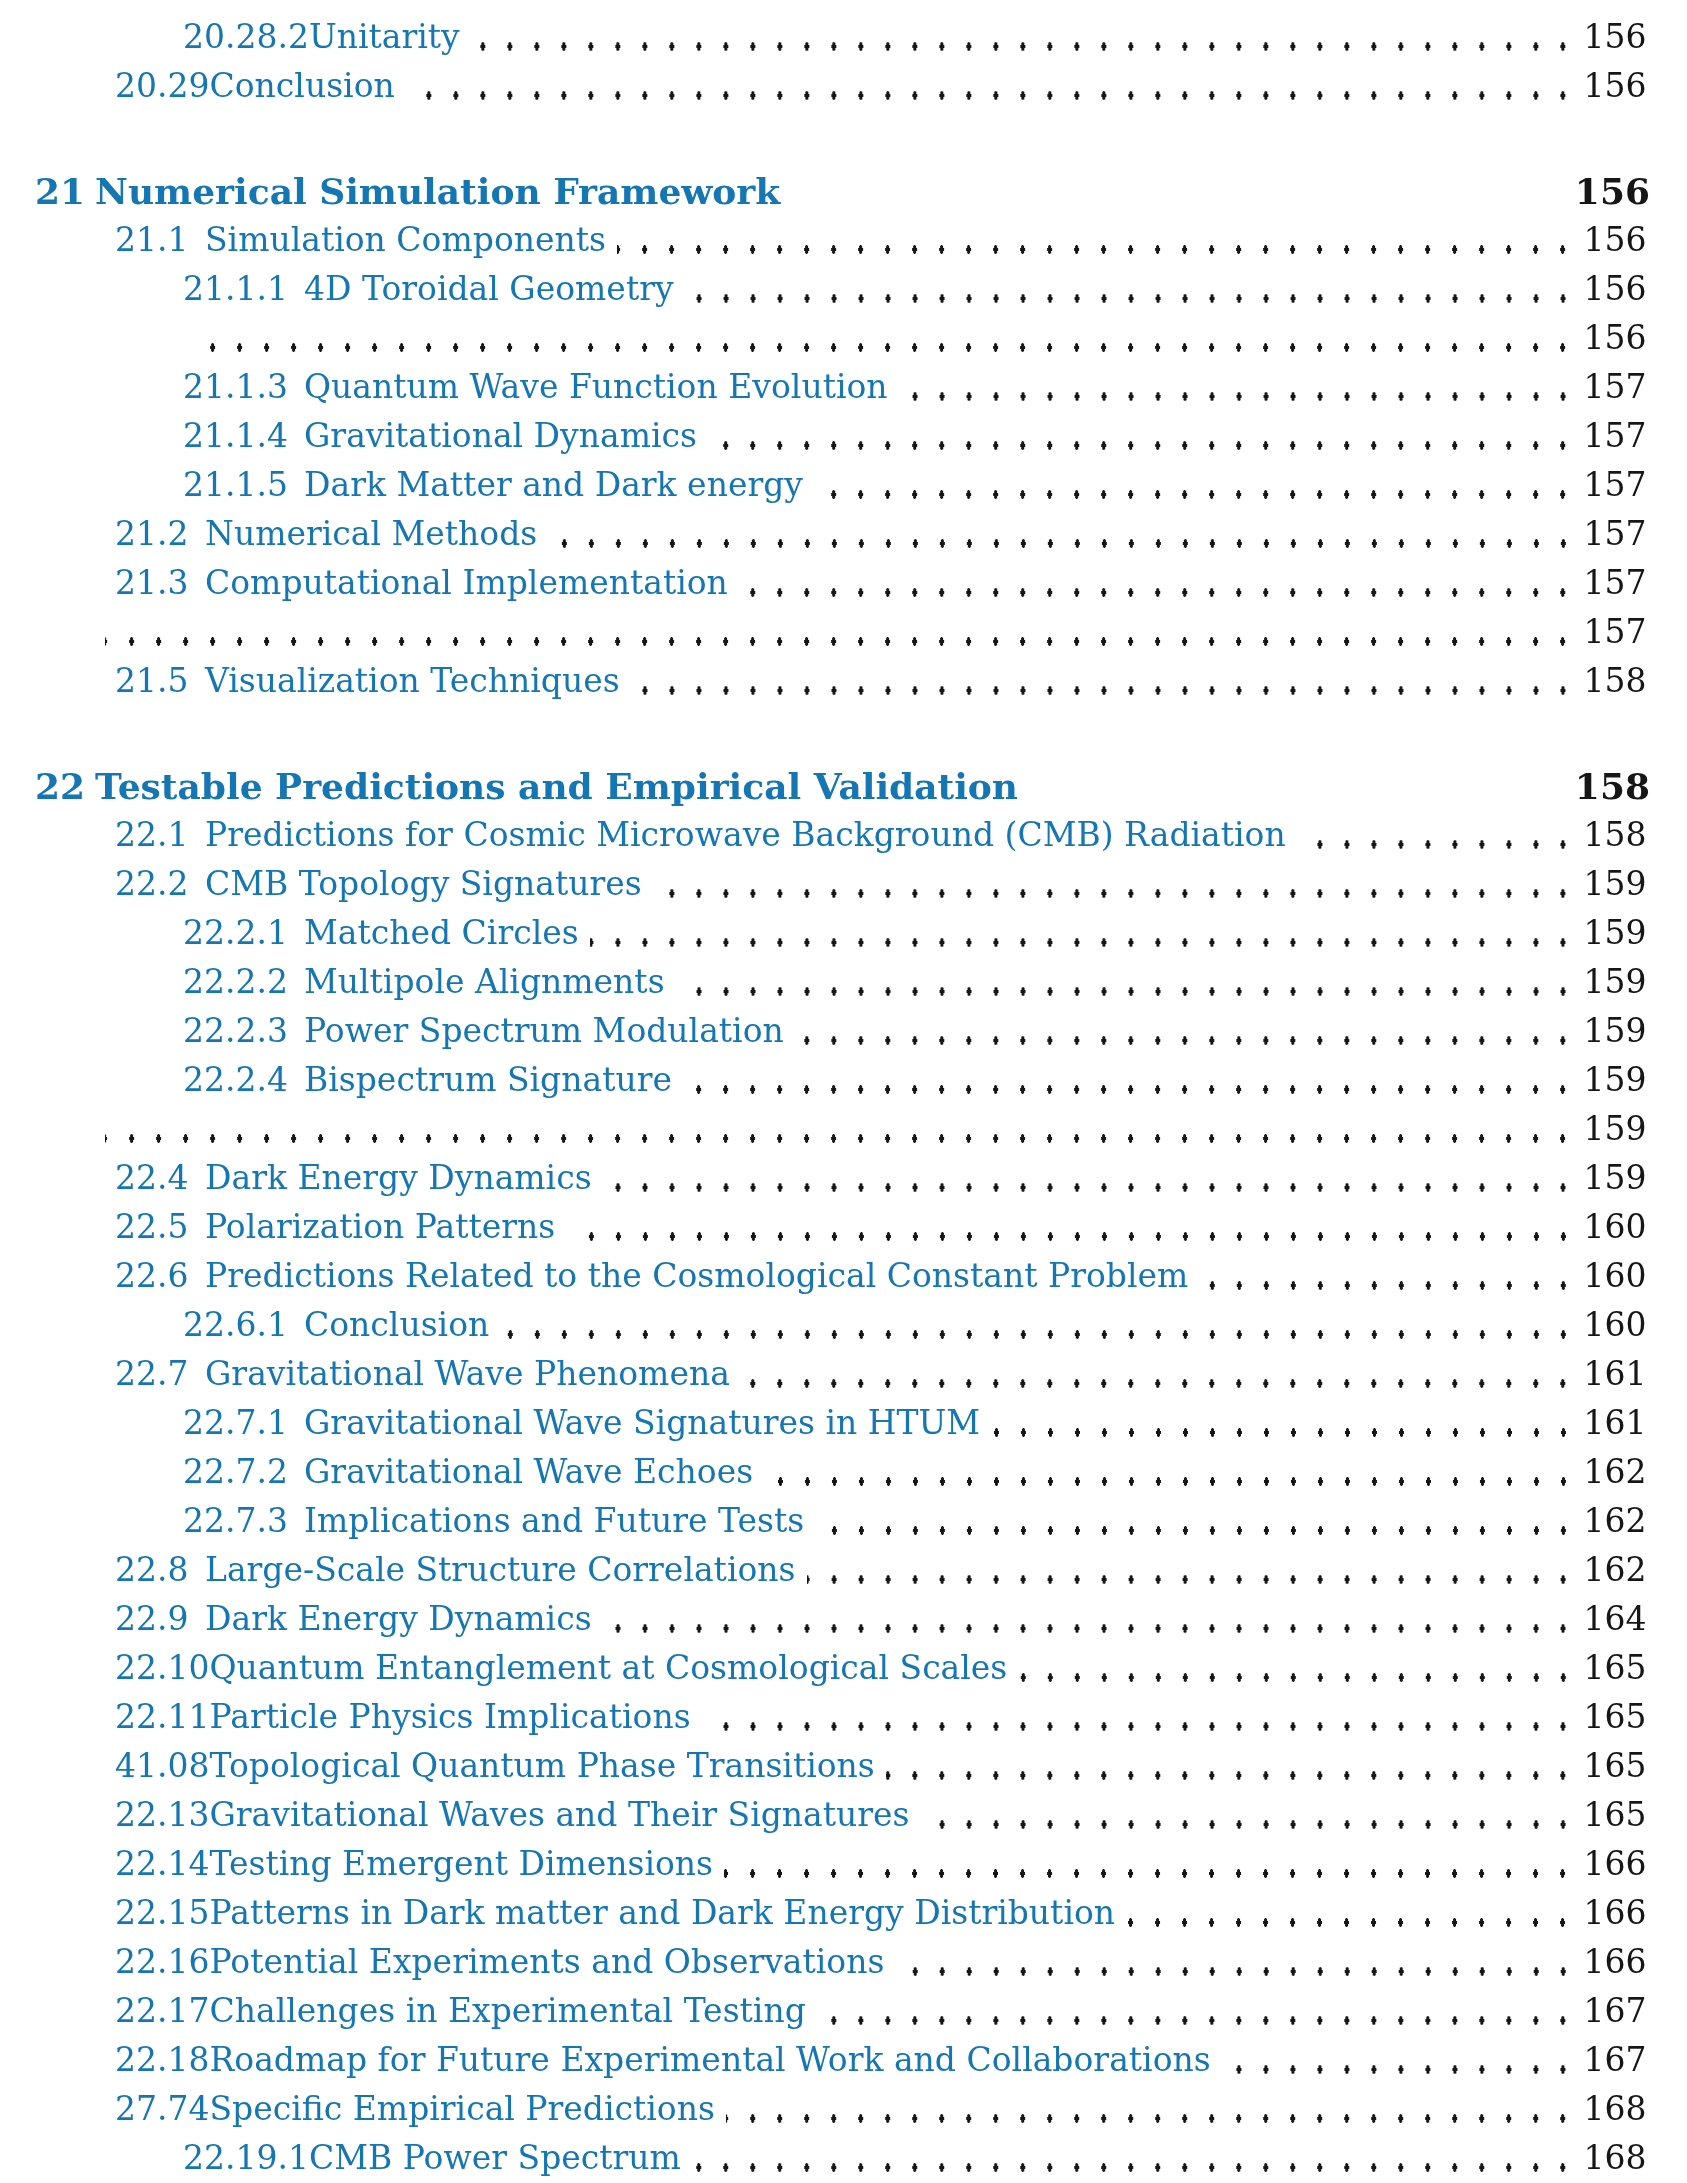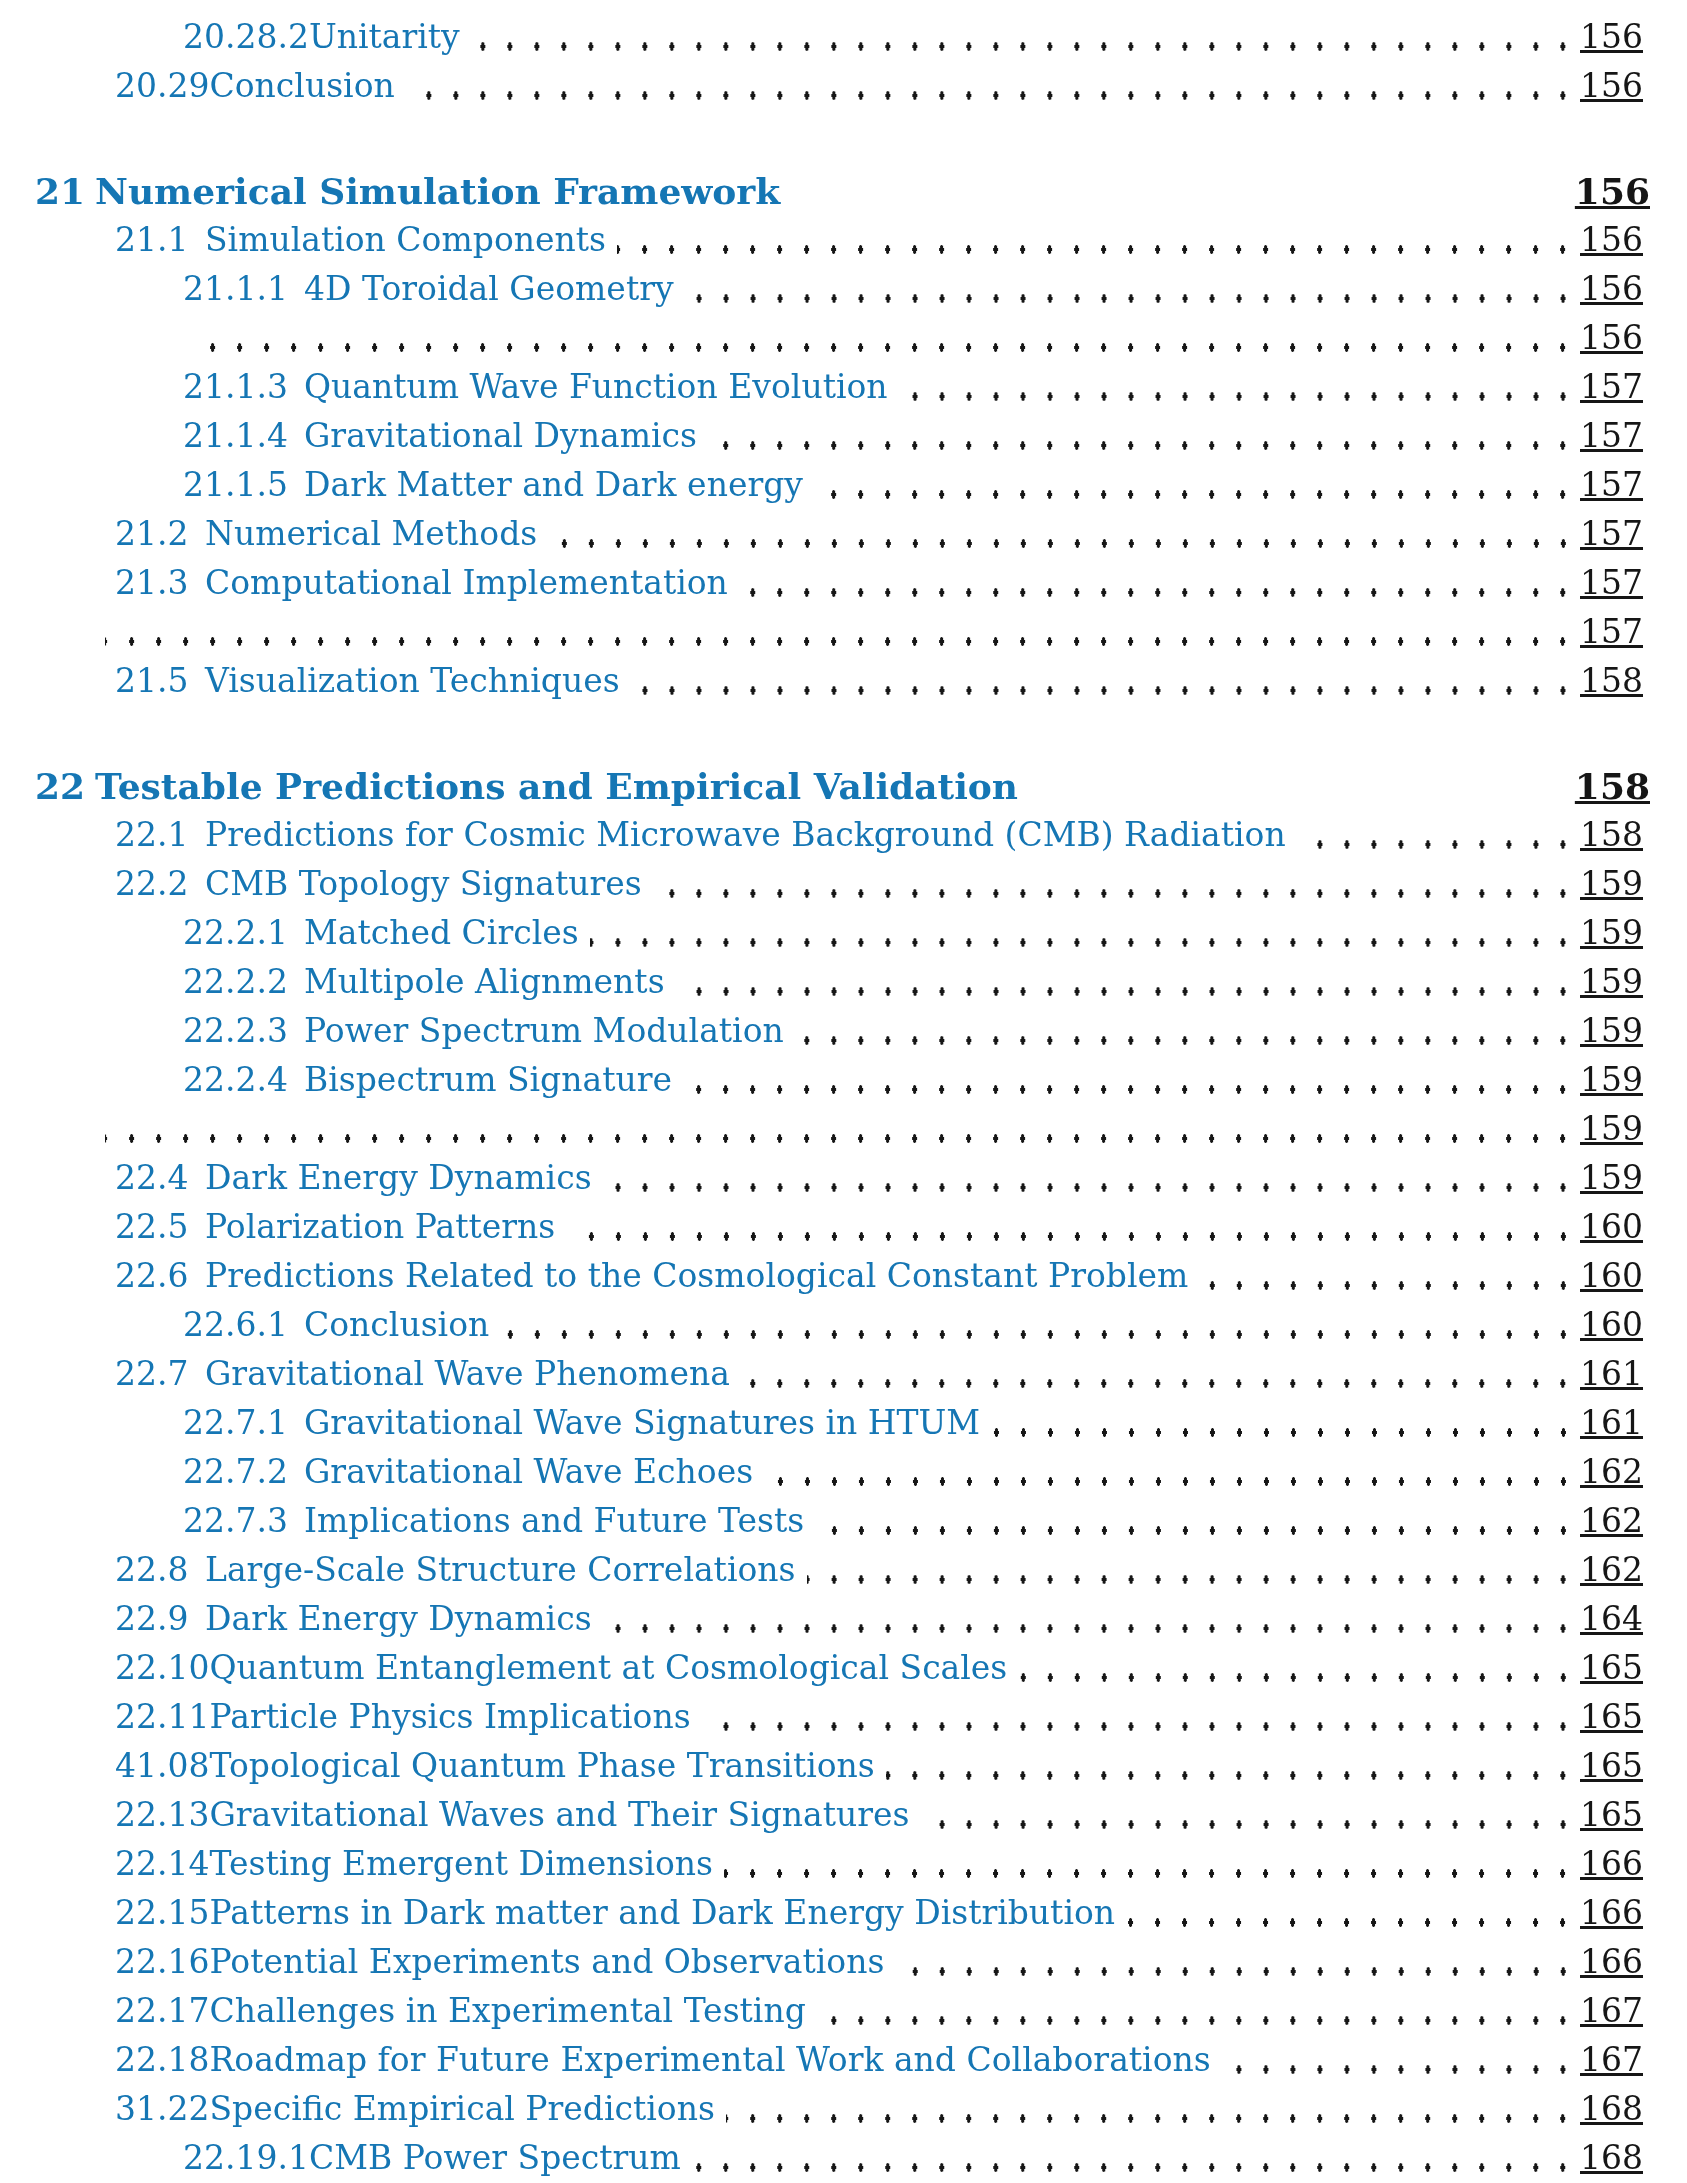--- a/index.html
+++ b/index.html
@@ -61,23 +61,22 @@
     background-image: radial-gradient(ellipse 2.2px 4.4px at 13.5px 50%, var(--ink) 97%, transparent 100%);
     background-size: 27px 8.7px;
     background-repeat: repeat-x;
     background-position: right 0 bottom 10.5px;
   }
   .chapter .leader { background: none; }
 
   .pagenum {
     color: var(--ink);
     min-width: 70px;
-    text-align: left;
+    text-align: center;
     white-space: nowrap;
-    text-decoration: underline;
   }
   .chapter .pagenum { font-weight: bold; }
 </style>
 </head>
 <body>
 
 <div class="toc" id="toc">
     <div class="row subsection">
       <a class="entry-link">
         <span class="num">20.28.2</span>
@@ -381,21 +380,21 @@
     <div class="row section">
       <a class="entry-link">
         <span class="num">22.18</span>
         <span class="title">Roadmap for Future Experimental Work and Collaborations</span>
       </a>
       <span class="leader"></span>
       <span class="pagenum">167</span>
     </div>
     <div class="row section">
       <a class="entry-link">
-        <span class="num">31.22</span>
+        <span class="num">27.74</span>
         <span class="title">Specific Empirical Predictions</span>
       </a>
       <span class="leader"></span>
       <span class="pagenum">168</span>
     </div>
     <div class="row subsection">
       <a class="entry-link">
         <span class="num">22.19.1</span>
         <span class="title">CMB Power Spectrum</span>
       </a>

